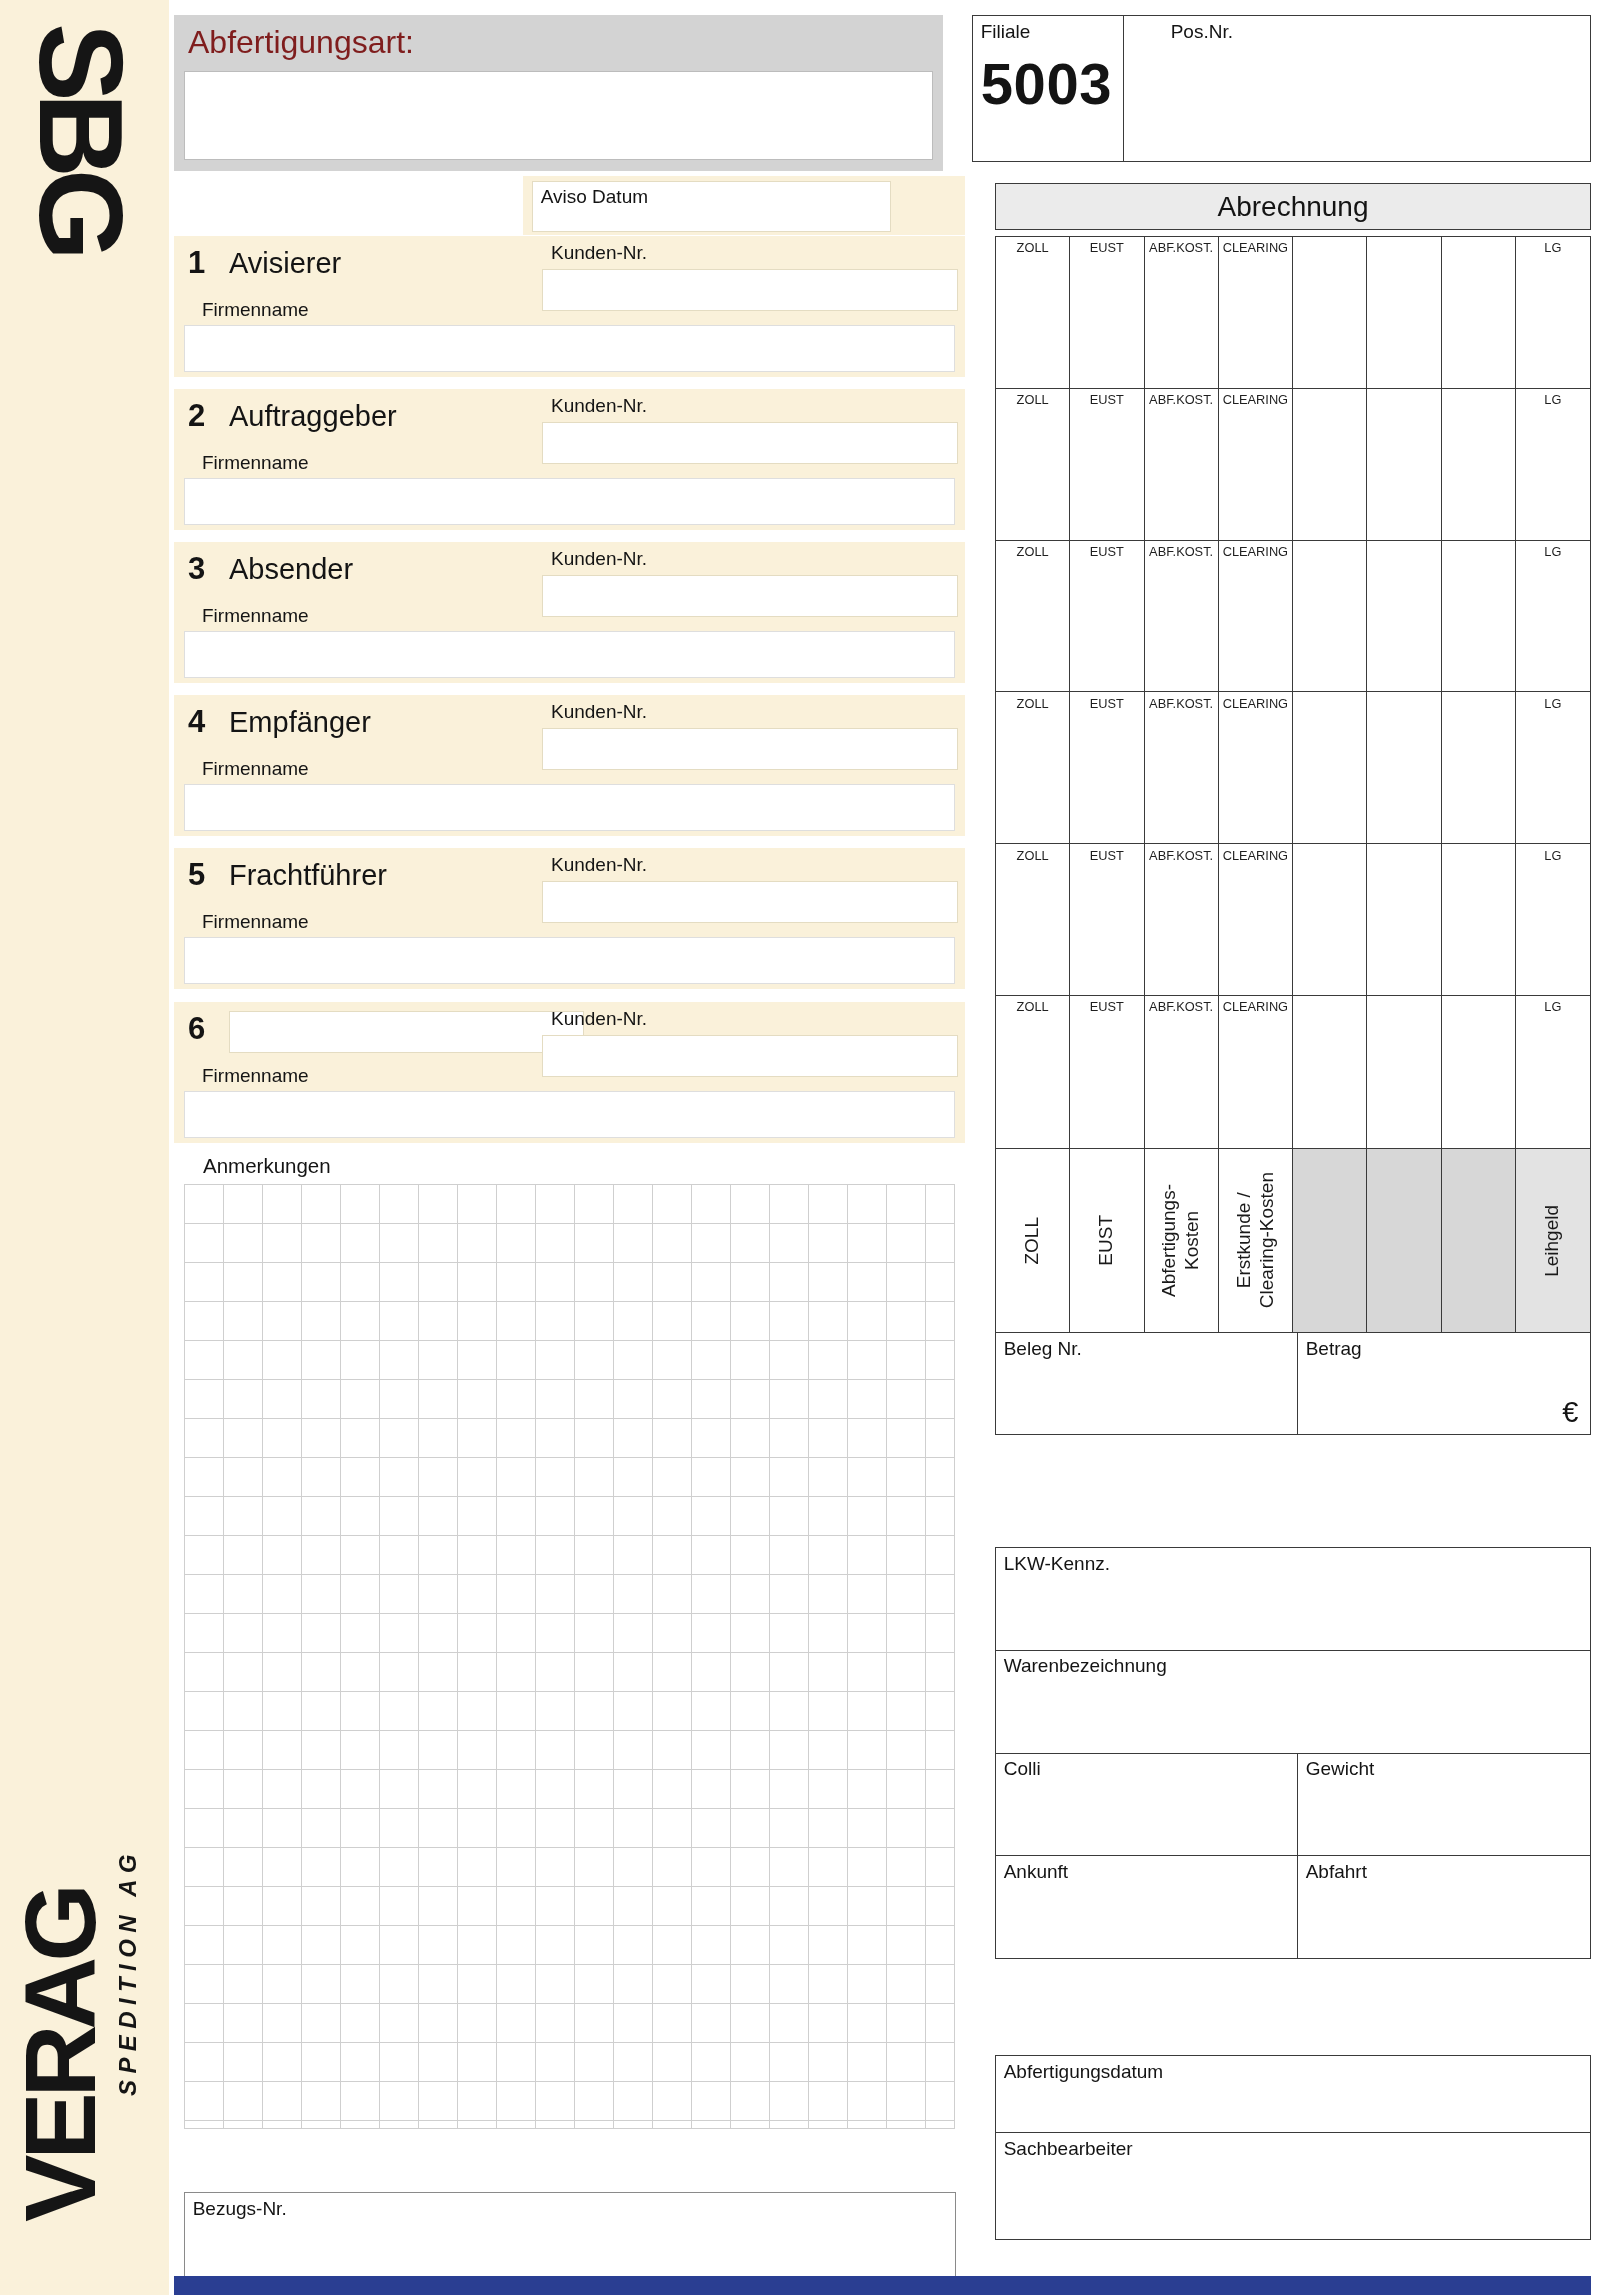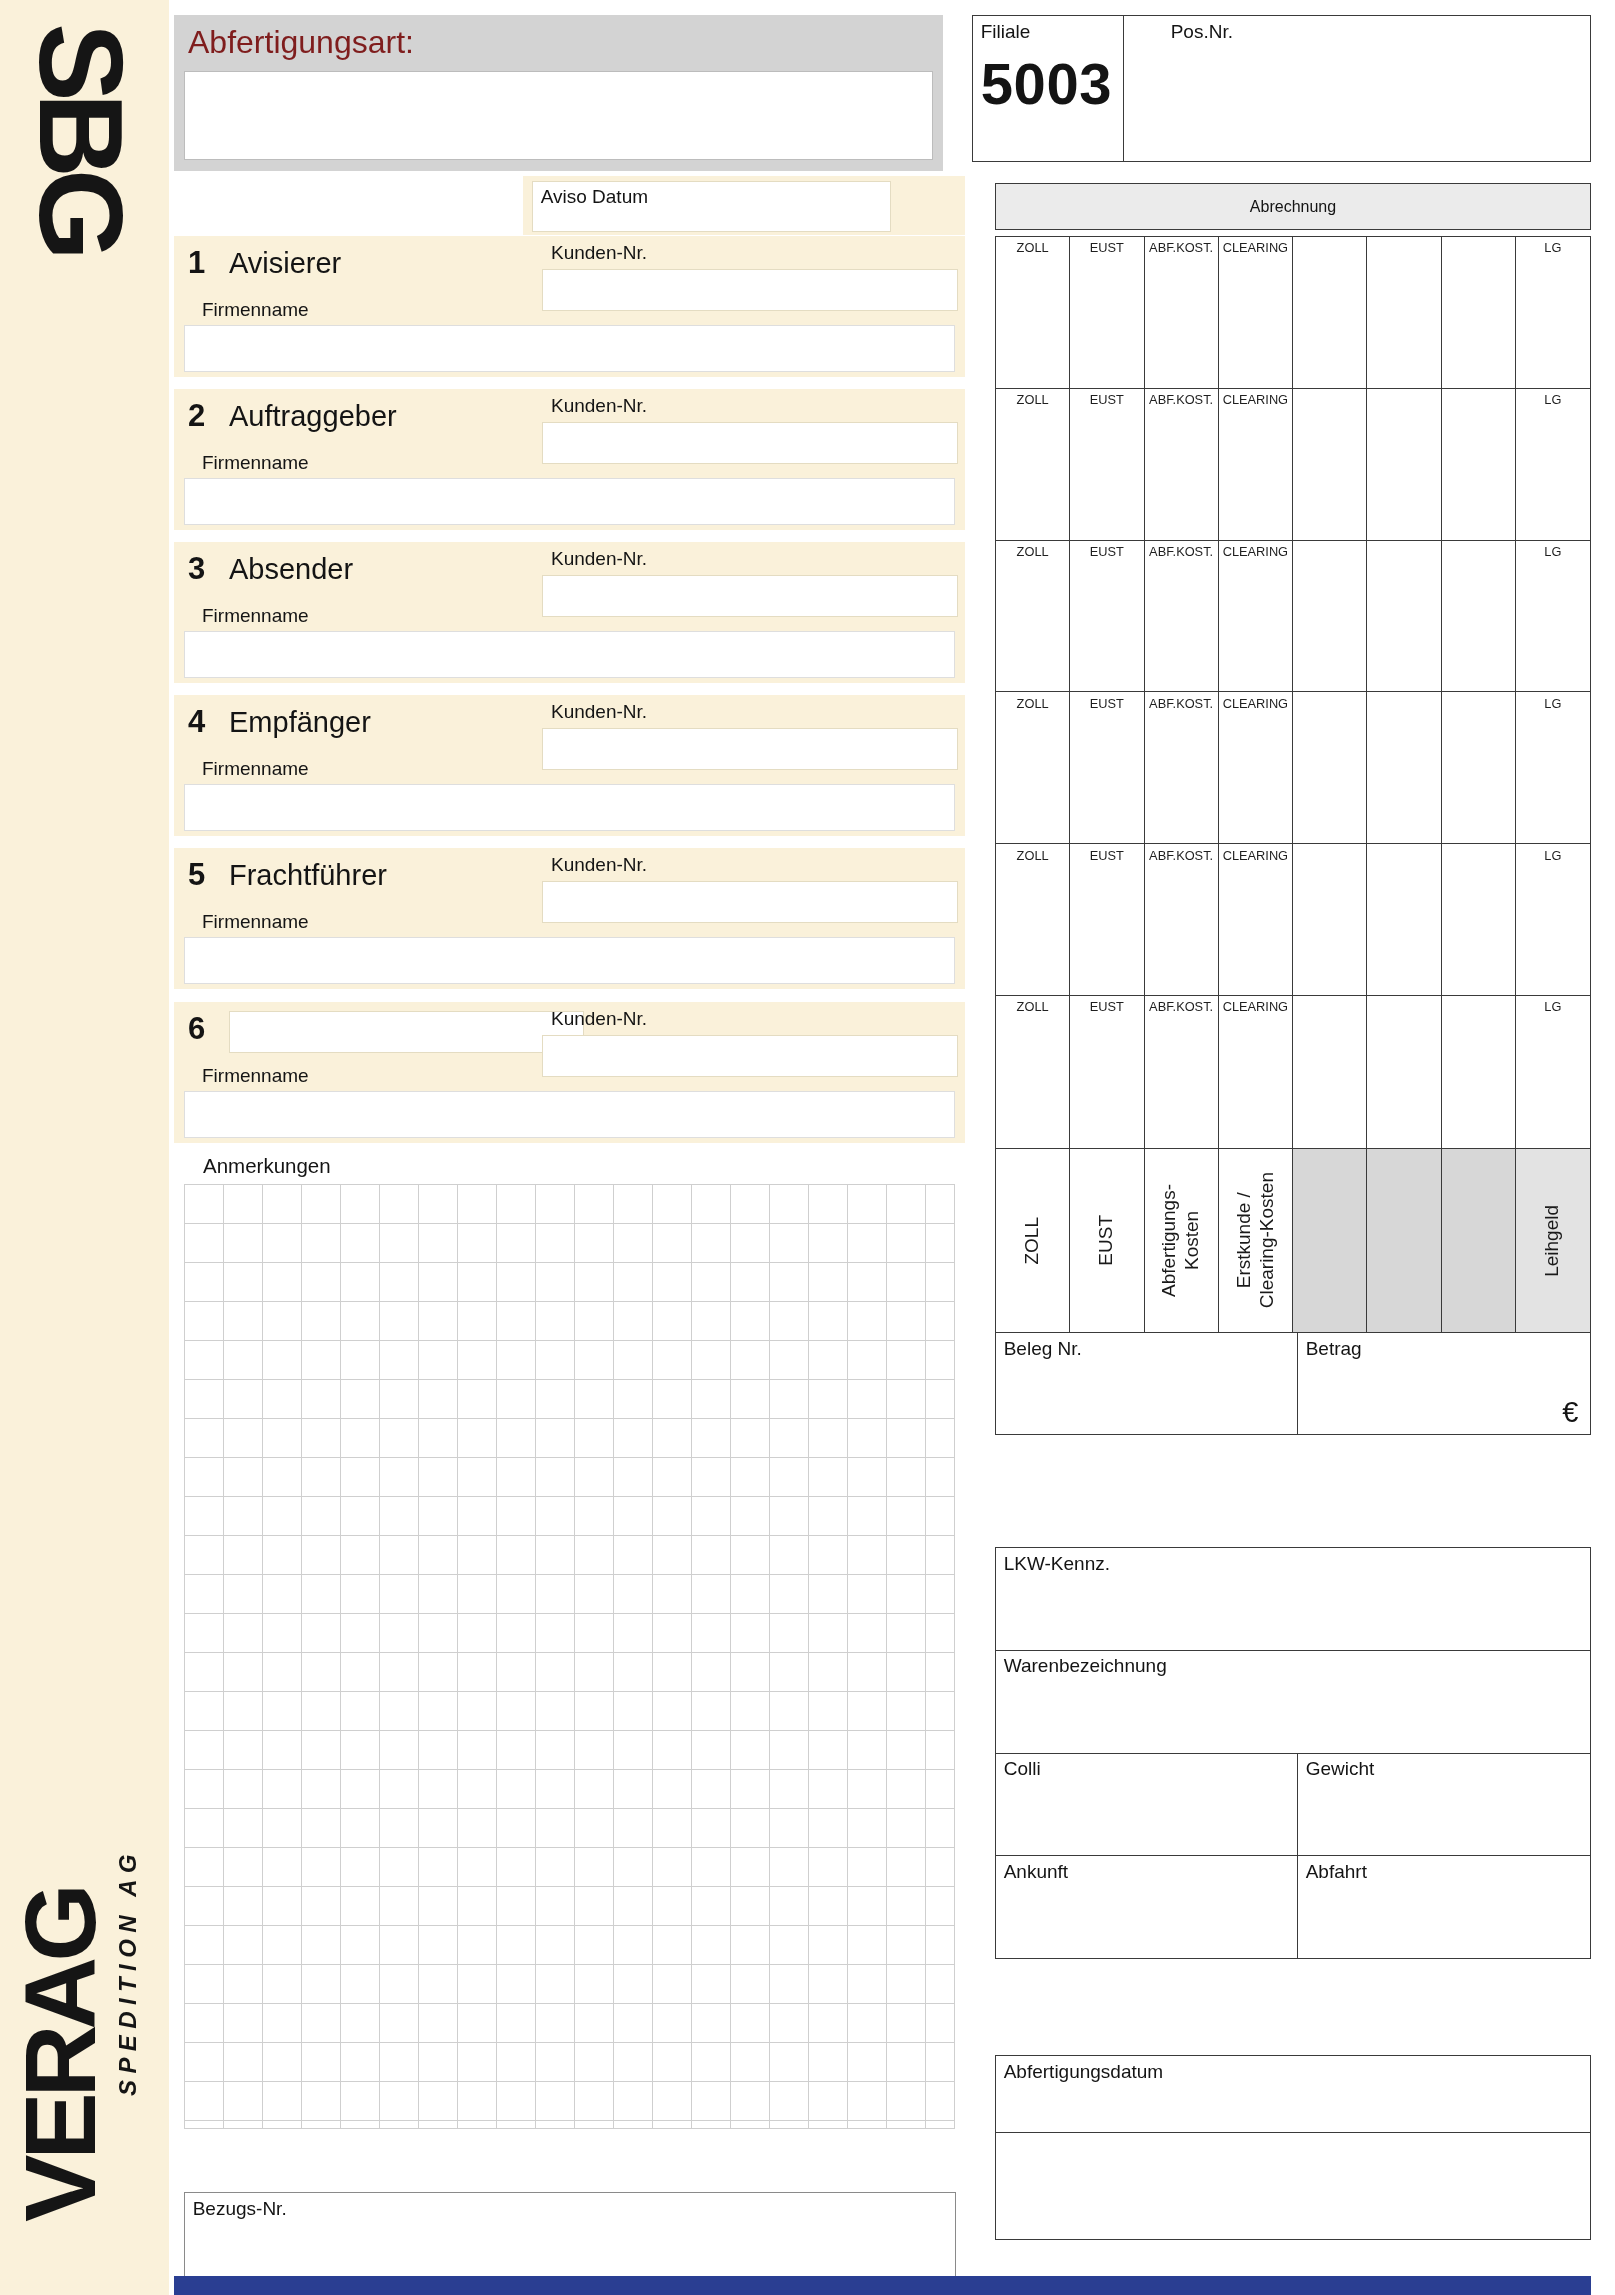--- a/index.html
+++ b/index.html
@@ -47,21 +47,21 @@
   .row-num   { position:absolute; left:14px;  top:9px; font-size:31px; font-weight:bold; }
   .row-title { position:absolute; left:55px;  top:11px; font-size:29px; }
   .kunden-label { position:absolute; left:377px; top:6.4px; font-size:19px; }
   .kunden-input { position:absolute; left:368px; top:33px; width:416px; height:42px; background:#fff; border:1.3px solid #e4dcc2; }
   .firma-label  { position:absolute; left:28px; top:63px; font-size:19px; }
   .firma-input  { position:absolute; left:10.2px; top:89px; width:771px; height:47px; background:#fff; border:1.3px solid #dedede; }
   .row6-title-input { position:absolute; left:55px; top:9px; width:355px; height:42px; background:#fff; border:1.3px solid #e4dcc2; }
 
   
   .ab-header { position:absolute; left:995px; top:183px; width:596px; height:47px; background:#EBEBEB;
-               border:1.9px solid #3a3a3a; display:flex; align-items:center; justify-content:center; font-size:16px; }
+               border:1.9px solid #3a3a3a; display:flex; align-items:center; justify-content:center; font-size:28px; }
   .ab-body   { position:absolute; left:995px; top:236px; width:596px; height:913px; background:#fff;
                border:1.9px solid #3a3a3a; display:grid; grid-template-columns:repeat(8,1fr); grid-template-rows:repeat(6,1fr); }
   .ab-cell { border-right:1.3px solid #3a3a3a; border-bottom:1.3px solid #3a3a3a; }
   .ab-cell:nth-child(8n) { border-right:none; }
   .ab-cell:nth-last-child(-n+8) { border-bottom:none; }
   .cell-label { display:block; text-align:center; font-size:12.8px; padding-top:3.2px; color:#1f1f1f; }
 
   .ab-footer { position:absolute; left:995px; top:1149px; width:596px; height:184px; background:#fff;
                border:1.9px solid #3a3a3a; border-top:none; display:grid; grid-template-columns:repeat(8,1fr); }
   .ab-fcell { border-right:1.3px solid #3a3a3a; display:flex; align-items:center; justify-content:center; }
@@ -362,20 +362,23 @@
       <div class="split-cell">
         <span class="field-label">Abfahrt</span>
       </div>
     </div>
   </div>
 
   <div class="proc-group">
     <div class="proc-row1">
       <span class="field-label">Abfertigungsdatum</span>
     </div>
+    <div class="proc-row2">
+      <span class="field-label">Sachbearbeiter</span>
+    </div>
   </div>
 
   <div class="bezug-box">
     <span class="field-label">Bezugs-Nr.</span>
   </div>
 
   <div class="blue-bar"></div>
 </div>
 
 

